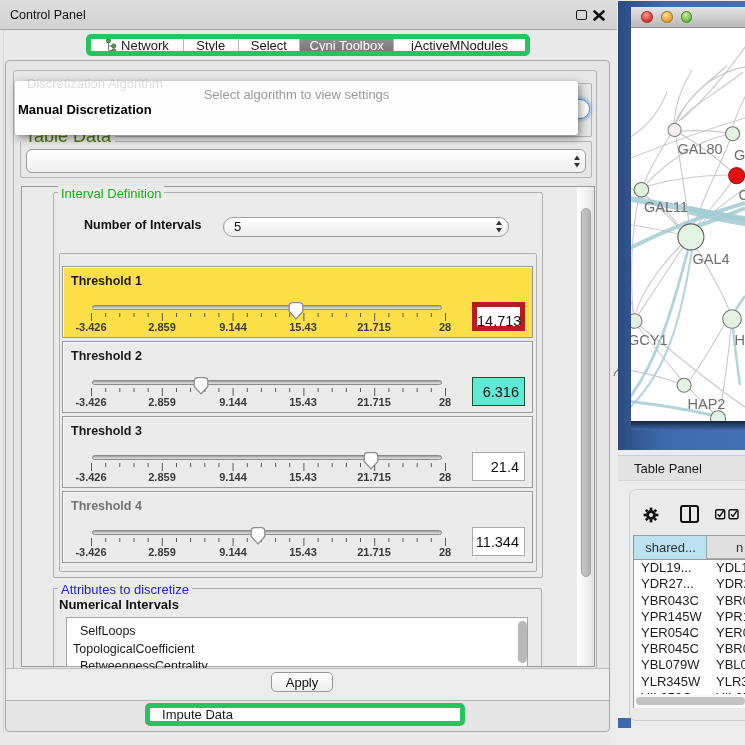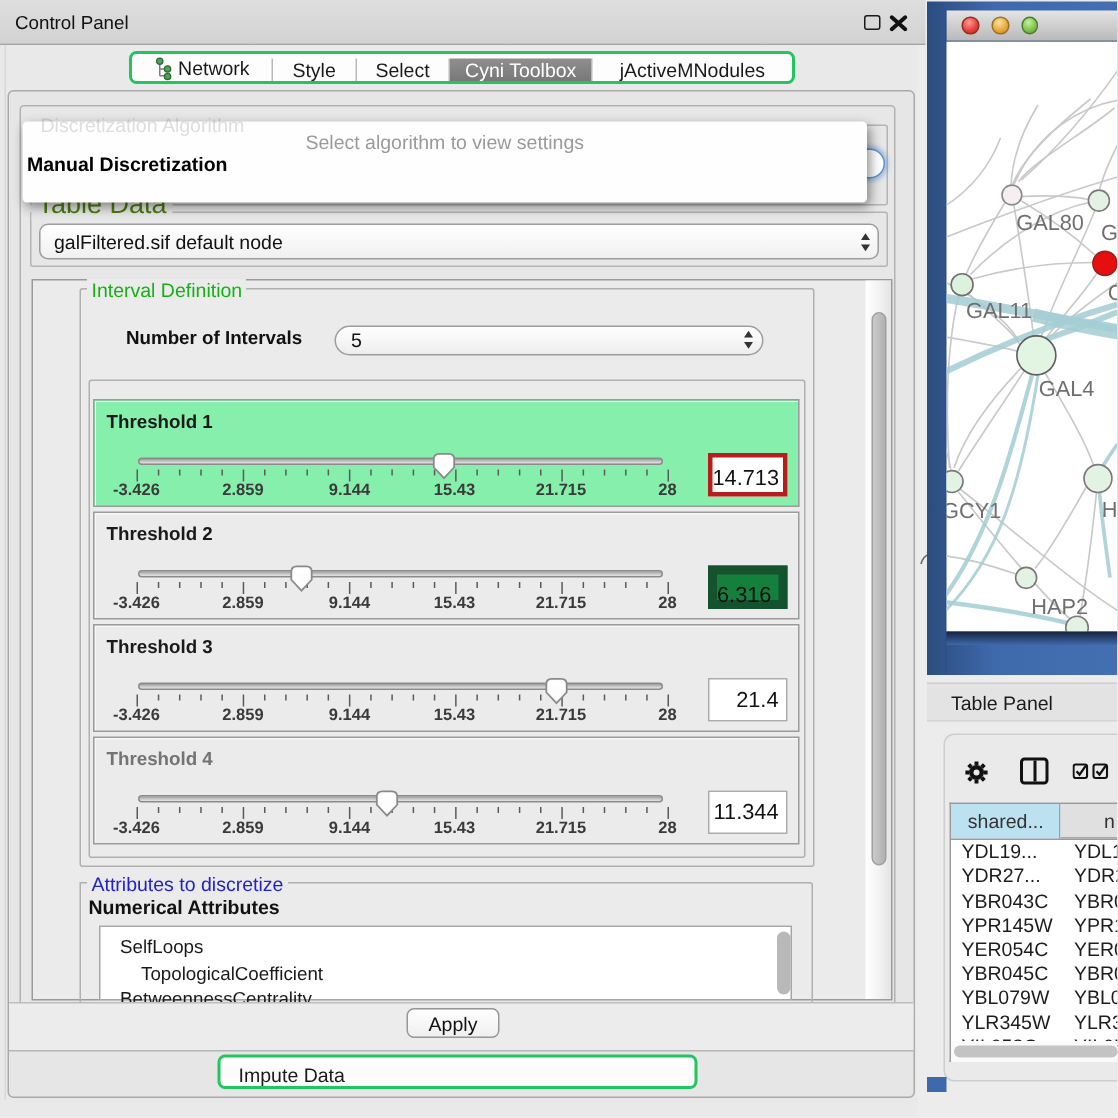--- a/index.html
+++ b/index.html
@@ -1,16 +1,16 @@
 <!DOCTYPE html>
 <html><head><meta charset="utf-8"><style>
 * { margin:0; padding:0; box-sizing:border-box; }
 body { font-family:"Liberation Sans", sans-serif; }
 #page { position:relative; width:745px; height:745px; background:#ececec; overflow:hidden; }
-.seg { display:flex; border:2px solid #22c55e; border-radius:5px; background:#fdfdfd; overflow:hidden;align-items:flex-end; }
+.seg { display:flex; border:5px solid #22c55e; border-radius:5px; background:#fdfdfd; overflow:hidden; }
 .seg > div { font-size:13px; color:#1a1a1a; display:flex; align-items:center; justify-content:center; border-left:1px solid #b9b9b9; }
 .seg > div:first-child { border-left:none; }
 .seg > div.sel { background:linear-gradient(#8f8f8f,#787878); color:#fff; }
 </style></head><body>
 <div id="page">
 
   <div style="position:absolute;left:0;top:0;width:617px;height:745px;background:#e9e9e9"></div>
   <div style="position:absolute;left:3px;top:30px;width:1px;height:703px;background:#d8d8d8"></div>
 
   <div style="position:absolute;left:0;top:0;width:617px;height:30px;background:linear-gradient(#dedede,#d2d2d2);border-bottom:1px solid #a6a6a6"></div>
@@ -36,21 +36,20 @@
   <div style="position:absolute;left:5px;top:60px;width:605px;height:672px;background:#e6e6e6;border:1px solid #a9a9a9;border-radius:4px"></div>
 
   <div style="position:absolute;left:13px;top:70px;width:584px;height:630px;background:#e7e7e7;border:1px solid #b2b2b2;border-radius:3px 3px 0 0"></div>
 
   <div style="position:absolute;left:20px;top:83px;width:572px;height:54px;border:1px solid #b4b4b4;border-radius:2px"></div>
   <div style="position:absolute;left:30px;top:99px;width:560px;height:20px;background:#fff;border:1.4px solid #5d94d4;border-radius:10px;box-shadow:0 0 3px 2px rgba(100,150,210,0.5)"></div>
 
   <div style="position:absolute;left:20px;top:141px;width:572px;height:37px;border:1px solid #b4b4b4;border-radius:2px"></div>
   <div style="position:absolute;left:21px;top:126px;padding:0 4px;background:#e7e7e7;font-size:18px;color:#4d7c0f">Table Data</div>
   <div style="position:absolute;left:26px;top:149px;width:560px;height:24px;background:linear-gradient(#ffffff,#f0f0f0);border:1px solid #9d9d9d;border-radius:6px"></div>
-  <div style="position:absolute;left:36px;top:154px;font-size:13px;color:#111">galFiltered.sif default node</div>
   <svg style="position:absolute;left:573px;top:155px" width="8" height="13" viewBox="0 0 8 13">
       <path d="M4,0.5 L7,5 L1,5 Z" fill="#333"></path>
       <path d="M4,12.5 L7,8 L1,8 Z" fill="#333"></path>
     </svg>
 
   <div style="position:absolute;left:21px;top:186px;width:574px;height:481px;background:#ebebeb;border:1px solid #9a9a9a"></div>
 
   <div style="position:absolute;left:577px;top:187px;width:17px;height:479px;background:linear-gradient(90deg,#ffffff,#f1f1f1 60%,#e4e4e4)"></div>
   <div style="position:absolute;left:581px;top:208px;width:10px;height:369px;background:linear-gradient(90deg,#c9c9c9,#b2b2b2);border:1px solid #a0a0a0;border-radius:6px"></div>
 
@@ -59,21 +58,21 @@
   <div style="position:absolute;left:84px;top:218px;font-size:12.5px;font-weight:bold;color:#111">Number of Intervals</div>
   <div style="position:absolute;left:223px;top:217px;width:286px;height:20px;background:linear-gradient(#ffffff,#ededed);border:1px solid #9d9d9d;border-radius:10px"></div>
   <div style="position:absolute;left:234px;top:219px;font-size:13px;color:#111">5</div>
   <svg style="position:absolute;left:495px;top:220px" width="8" height="13" viewBox="0 0 8 13">
       <path d="M4,0.5 L7,5 L1,5 Z" fill="#333"></path>
       <path d="M4,12.5 L7,8 L1,8 Z" fill="#333"></path>
     </svg>
 
   <div style="position:absolute;left:59px;top:253px;width:478px;height:319px;border:1px solid #b0b0b0;border-radius:2px"></div>
 
-<div style="position:absolute;left:62px;top:266px;width:471px;height:72px;background:#86efac;border:1px solid #9b9b9b;box-shadow:inset 1px 1px 0 #f8f8f8">
+<div style="position:absolute;left:62px;top:266px;width:471px;height:72px;background:#fde047;border:1px solid #9b9b9b;box-shadow:inset 1px 1px 0 #f8f8f8">
   <div style="position:absolute;left:8px;top:7px;font-size:12.5px;font-weight:bold;color:#1a1a1a">Threshold 1</div>
   <div style="position:absolute;left:29px;top:38px;width:350px;height:5px;border-radius:3px;background:linear-gradient(#9a9a9a,#c9c9c9 55%,#e3e3e3);border:1px solid #8b8b8b"></div>
   <div style="position:absolute;left:28px;top:46px;width:356px;height:9px">
         <svg width="356" height="9" viewBox="-0.5 0 356 9" style="position:absolute;left:0;top:0;overflow:visible">
           <line x1="0.0" y1="0" x2="0.0" y2="8" stroke="#5a5a5a" stroke-width="1"></line>
           <line x1="14.2" y1="0" x2="14.2" y2="4" stroke="#5a5a5a" stroke-width="1"></line>
           <line x1="28.3" y1="0" x2="28.3" y2="4" stroke="#5a5a5a" stroke-width="1"></line>
           <line x1="42.5" y1="0" x2="42.5" y2="4" stroke="#5a5a5a" stroke-width="1"></line>
           <line x1="56.6" y1="0" x2="56.6" y2="4" stroke="#5a5a5a" stroke-width="1"></line>
           <line x1="70.8" y1="0" x2="70.8" y2="8" stroke="#5a5a5a" stroke-width="1"></line>
@@ -102,21 +101,21 @@
   <div style="position:absolute;left:-2px;top:54px;width:60px;text-align:center;font-size:11px;font-weight:bold;color:#3a3a3a">-3.426</div>
       <div style="position:absolute;left:69px;top:54px;width:60px;text-align:center;font-size:11px;font-weight:bold;color:#3a3a3a">2.859</div>
       <div style="position:absolute;left:140px;top:54px;width:60px;text-align:center;font-size:11px;font-weight:bold;color:#3a3a3a">9.144</div>
       <div style="position:absolute;left:210px;top:54px;width:60px;text-align:center;font-size:11px;font-weight:bold;color:#3a3a3a">15.43</div>
       <div style="position:absolute;left:281px;top:54px;width:60px;text-align:center;font-size:11px;font-weight:bold;color:#3a3a3a">21.715</div>
       <div style="position:absolute;left:352px;top:54px;width:60px;text-align:center;font-size:11px;font-weight:bold;color:#3a3a3a">28</div>
   <svg style="position:absolute;left:224.0px;top:34px" width="18" height="19" viewBox="0 0 18 19">
         <path d="M2.2,10.5 L2.2,5.2 Q2.2,1.6 5.8,1.6 L12.2,1.6 Q15.8,1.6 15.8,5.2 L15.8,10.5 L9,17.8 Z" fill="#fdfdfd" stroke="#8a8a8a" stroke-width="1.2"></path>
         <path d="M3.4,5.4 Q3.4,2.8 6,2.8 L12,2.8 Q14.6,2.8 14.6,5.4 L14.6,6.4 L3.4,6.4 Z" fill="#ffffff" opacity="0.8"></path>
       </svg>
-  <div style="position:absolute;left:409px;top:35px;width:53px;height:29px;background:#fff;border:3px solid #b91c1c;font-size:14.5px;color:#111;text-align:right;line-height:29px;padding-right:12px">14.713</div>
+  <div style="position:absolute;left:409px;top:35px;width:53px;height:29px;background:#fff;border:5px solid #b91c1c;font-size:14.5px;color:#111;text-align:right;line-height:29px;padding-right:12px">14.713</div>
 </div>
 <div style="position:absolute;left:62px;top:341px;width:471px;height:72px;background:#ebebeb;border:1px solid #9b9b9b;box-shadow:inset 1px 1px 0 #f8f8f8">
   <div style="position:absolute;left:8px;top:7px;font-size:12.5px;font-weight:bold;color:#1a1a1a">Threshold 2</div>
   <div style="position:absolute;left:29px;top:38px;width:350px;height:5px;border-radius:3px;background:linear-gradient(#9a9a9a,#c9c9c9 55%,#e3e3e3);border:1px solid #8b8b8b"></div>
   <div style="position:absolute;left:28px;top:46px;width:356px;height:9px">
         <svg width="356" height="9" viewBox="-0.5 0 356 9" style="position:absolute;left:0;top:0;overflow:visible">
           <line x1="0.0" y1="0" x2="0.0" y2="8" stroke="#5a5a5a" stroke-width="1"></line>
           <line x1="14.2" y1="0" x2="14.2" y2="4" stroke="#5a5a5a" stroke-width="1"></line>
           <line x1="28.3" y1="0" x2="28.3" y2="4" stroke="#5a5a5a" stroke-width="1"></line>
           <line x1="42.5" y1="0" x2="42.5" y2="4" stroke="#5a5a5a" stroke-width="1"></line>
@@ -147,21 +146,21 @@
   <div style="position:absolute;left:-2px;top:54px;width:60px;text-align:center;font-size:11px;font-weight:bold;color:#3a3a3a">-3.426</div>
       <div style="position:absolute;left:69px;top:54px;width:60px;text-align:center;font-size:11px;font-weight:bold;color:#3a3a3a">2.859</div>
       <div style="position:absolute;left:140px;top:54px;width:60px;text-align:center;font-size:11px;font-weight:bold;color:#3a3a3a">9.144</div>
       <div style="position:absolute;left:210px;top:54px;width:60px;text-align:center;font-size:11px;font-weight:bold;color:#3a3a3a">15.43</div>
       <div style="position:absolute;left:281px;top:54px;width:60px;text-align:center;font-size:11px;font-weight:bold;color:#3a3a3a">21.715</div>
       <div style="position:absolute;left:352px;top:54px;width:60px;text-align:center;font-size:11px;font-weight:bold;color:#3a3a3a">28</div>
   <svg style="position:absolute;left:129.0px;top:34px" width="18" height="19" viewBox="0 0 18 19">
         <path d="M2.2,10.5 L2.2,5.2 Q2.2,1.6 5.8,1.6 L12.2,1.6 Q15.8,1.6 15.8,5.2 L15.8,10.5 L9,17.8 Z" fill="#fdfdfd" stroke="#8a8a8a" stroke-width="1.2"></path>
         <path d="M3.4,5.4 Q3.4,2.8 6,2.8 L12,2.8 Q14.6,2.8 14.6,5.4 L14.6,6.4 L3.4,6.4 Z" fill="#ffffff" opacity="0.8"></path>
       </svg>
-  <div style="position:absolute;left:409px;top:35px;width:53px;height:29px;background:#15803d;border:6px solid #14532d;font-size:14.5px;color:#111;text-align:right;line-height:29px;padding-right:5px">6.316</div>
+  <div style="position:absolute;left:409px;top:35px;width:53px;height:29px;background:#5eead4;border:1px solid #14532d;font-size:14.5px;color:#111;text-align:right;line-height:29px;padding-right:5px">6.316</div>
 </div>
 <div style="position:absolute;left:62px;top:416px;width:471px;height:72px;background:#ebebeb;border:1px solid #9b9b9b;box-shadow:inset 1px 1px 0 #f8f8f8">
   <div style="position:absolute;left:8px;top:7px;font-size:12.5px;font-weight:bold;color:#1a1a1a">Threshold 3</div>
   <div style="position:absolute;left:29px;top:38px;width:350px;height:5px;border-radius:3px;background:linear-gradient(#9a9a9a,#c9c9c9 55%,#e3e3e3);border:1px solid #8b8b8b"></div>
   <div style="position:absolute;left:28px;top:46px;width:356px;height:9px">
         <svg width="356" height="9" viewBox="-0.5 0 356 9" style="position:absolute;left:0;top:0;overflow:visible">
           <line x1="0.0" y1="0" x2="0.0" y2="8" stroke="#5a5a5a" stroke-width="1"></line>
           <line x1="14.2" y1="0" x2="14.2" y2="4" stroke="#5a5a5a" stroke-width="1"></line>
           <line x1="28.3" y1="0" x2="28.3" y2="4" stroke="#5a5a5a" stroke-width="1"></line>
           <line x1="42.5" y1="0" x2="42.5" y2="4" stroke="#5a5a5a" stroke-width="1"></line>
@@ -242,24 +241,24 @@
       <div style="position:absolute;left:352px;top:54px;width:60px;text-align:center;font-size:11px;font-weight:bold;color:#3a3a3a">28</div>
   <svg style="position:absolute;left:186.0px;top:34px" width="18" height="19" viewBox="0 0 18 19">
         <path d="M2.2,10.5 L2.2,5.2 Q2.2,1.6 5.8,1.6 L12.2,1.6 Q15.8,1.6 15.8,5.2 L15.8,10.5 L9,17.8 Z" fill="#fdfdfd" stroke="#8a8a8a" stroke-width="1.2"></path>
         <path d="M3.4,5.4 Q3.4,2.8 6,2.8 L12,2.8 Q14.6,2.8 14.6,5.4 L14.6,6.4 L3.4,6.4 Z" fill="#ffffff" opacity="0.8"></path>
       </svg>
   <div style="position:absolute;left:409px;top:35px;width:53px;height:29px;background:#fff;border:1px solid #ababab;font-size:14.5px;color:#111;text-align:right;line-height:29px;padding-right:5px">11.344</div>
 </div>
 
   <div style="position:absolute;left:53px;top:588px;width:489px;height:90px;border:1px solid #b0b0b0;border-top-right-radius:2px"></div>
   <div style="position:absolute;left:58px;top:582px;padding:0 3px;background:#ebebeb;font-size:13px;color:#2222cc">Attributes to discretize</div>
-  <div style="position:absolute;left:59px;top:597px;font-size:13px;font-weight:bold;color:#111">Numerical Attributes</div>
+  <div style="position:absolute;left:59px;top:597px;font-size:13px;font-weight:bold;color:#111">Numerical Intervals</div>
   <div style="position:absolute;left:66px;top:617px;width:462px;height:50px;background:#fff;border:1px solid #a6a6a6"></div>
   <div style="position:absolute;left:80px;top:624px;font-size:12.5px;color:#1a1a1a">SelfLoops</div>
-    <div style="position:absolute;left:94px;top:642px;font-size:12.5px;color:#1a1a1a">TopologicalCoefficient</div>
+    <div style="position:absolute;left:73px;top:642px;font-size:12.5px;color:#1a1a1a">TopologicalCoefficient</div>
     <div style="position:absolute;left:80px;top:659px;font-size:12.5px;color:#1a1a1a">BetweennessCentrality</div>
   <div style="position:absolute;left:518px;top:621px;width:9px;height:42px;background:#b9b9b9;border-radius:5px"></div>
 
   <div style="position:absolute;left:6px;top:668px;width:603px;height:32px;background:#ececec;border-top:1px solid #bdbdbd"></div>
   <div style="position:absolute;left:271px;top:672px;width:62px;height:20px;background:linear-gradient(#ffffff,#efefef);border:1px solid #979797;border-radius:5px;font-size:13px;color:#111;text-align:center;line-height:19px">Apply</div>
   <div style="position:absolute;left:6px;top:700px;width:603px;height:1px;background:#b5b5b5"></div>
 
   <div class="seg" style="position:absolute;left:145px;top:703px;width:320px;height:23px">
     <div style="width:95px">Impute Data</div>
   </div>

